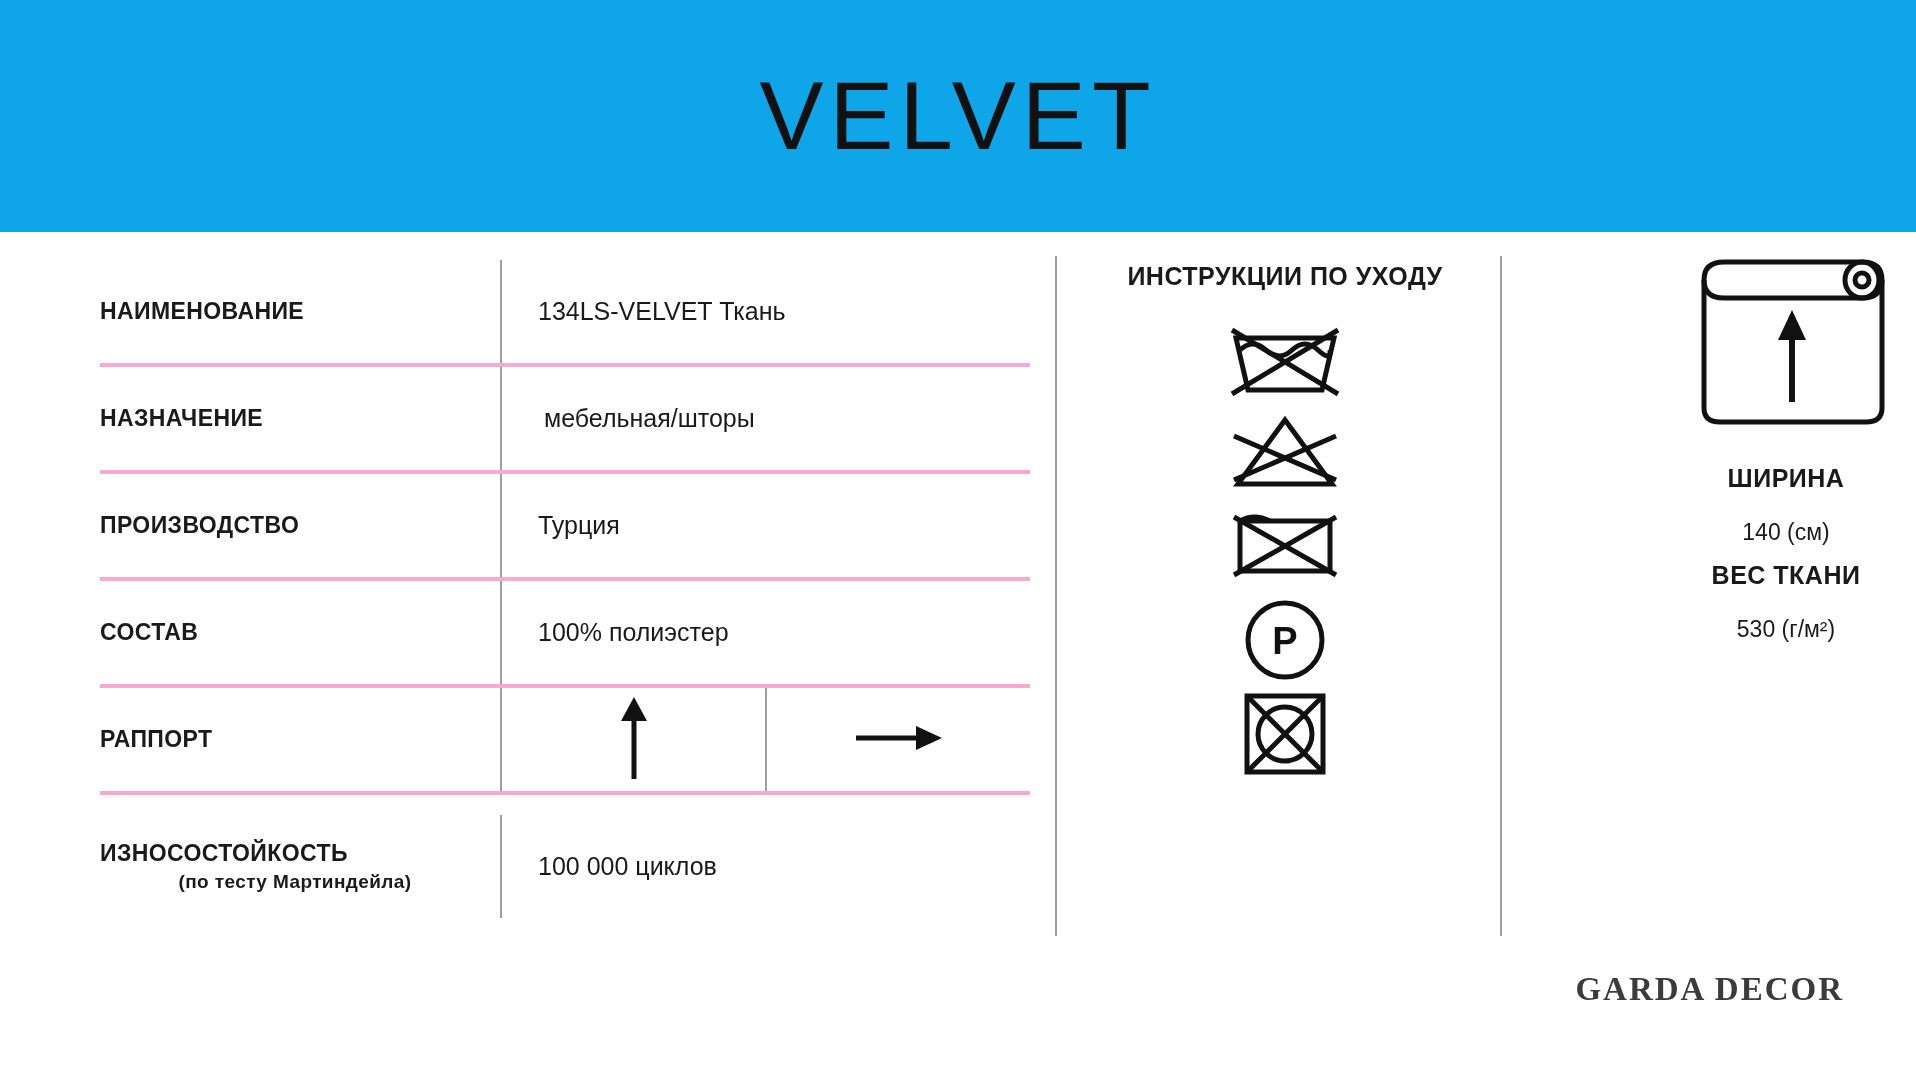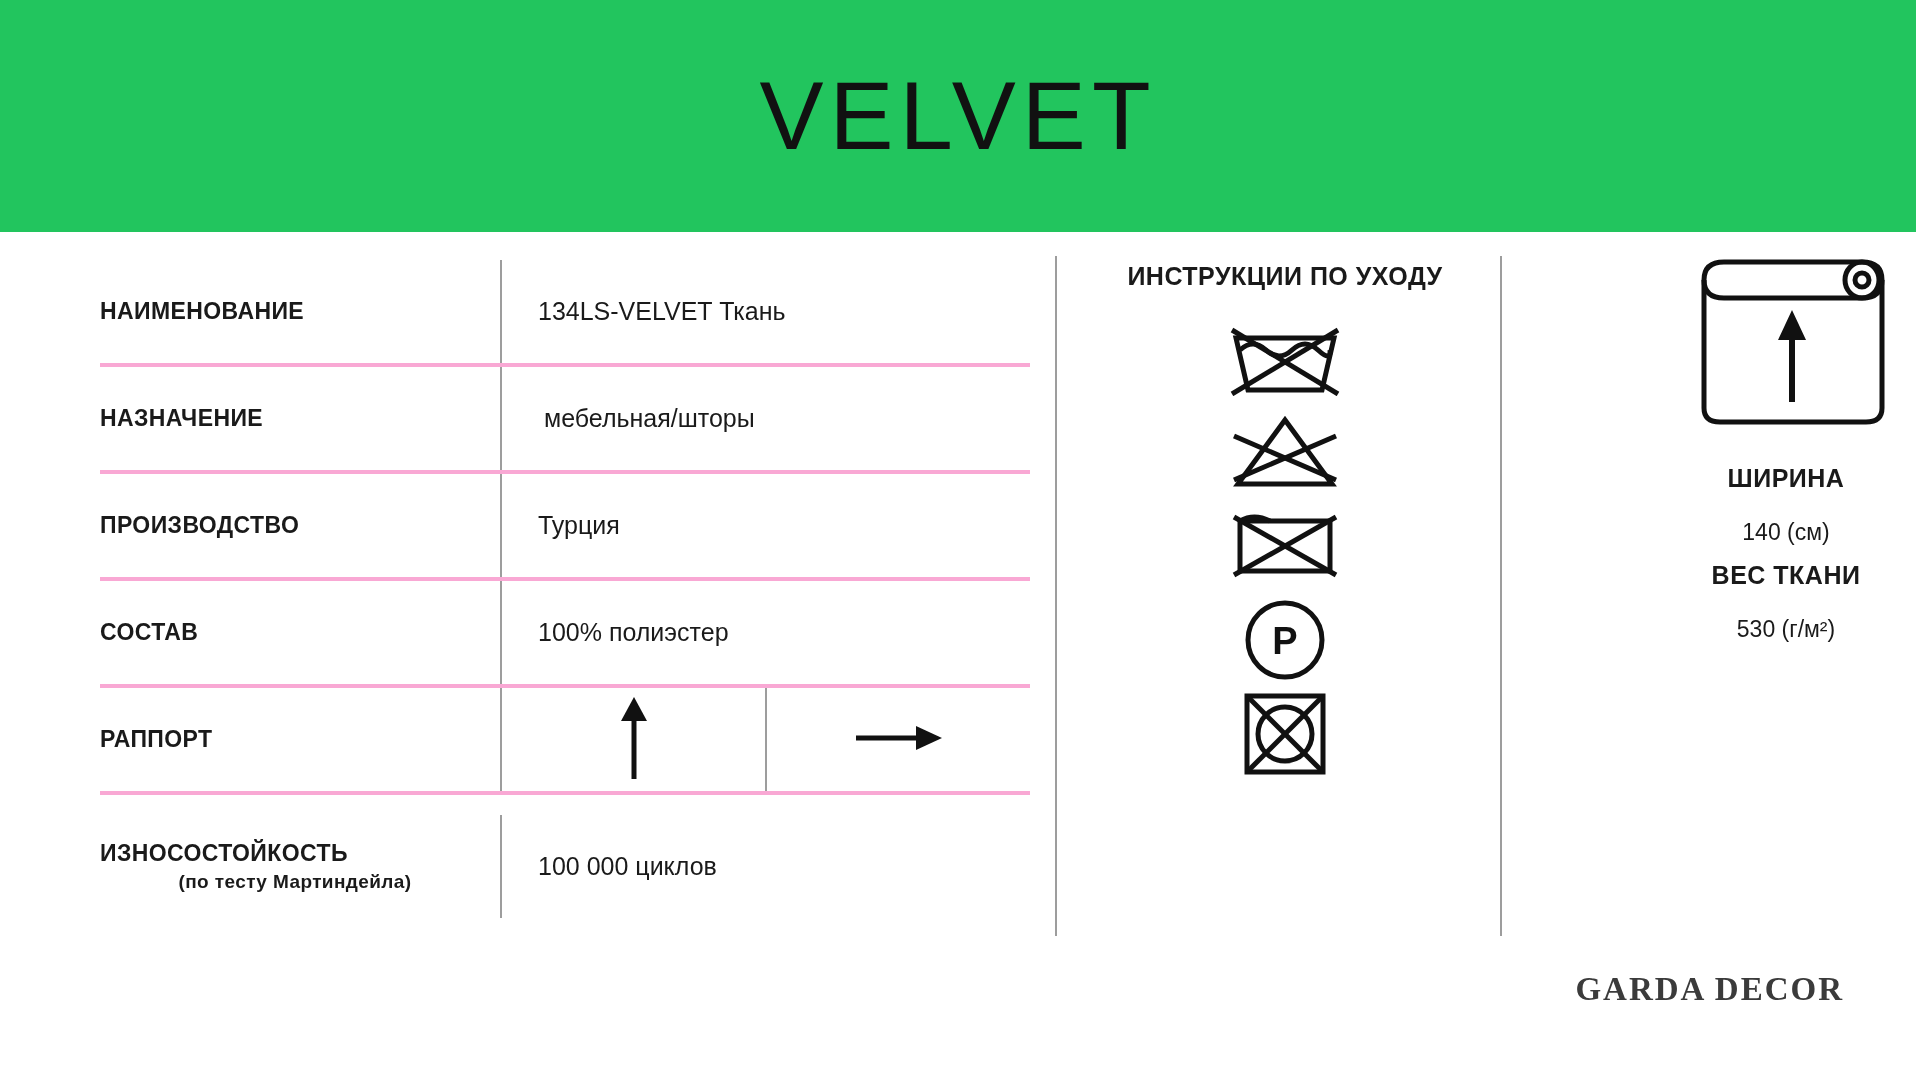--- a/index.html
+++ b/index.html
@@ -21,21 +21,21 @@
     position: relative;
     background: #ffffff;
   }
   
   .header {
     position: absolute;
     top: 0;
     left: 0;
     width: 1916px;
     height: 232px;
-    background: #22c55e;
+    background: #0ea5e9;
     display: flex;
     align-items: center;
     justify-content: center;
   }
   .header-title {
     font-size: 96px;
     letter-spacing: 6px;
     font-weight: 400;
     color: #111111;
     line-height: 1;

